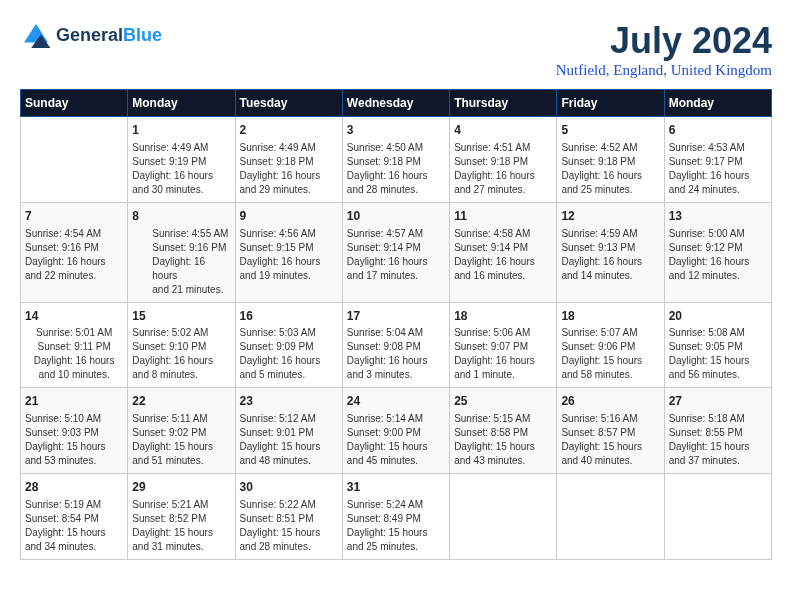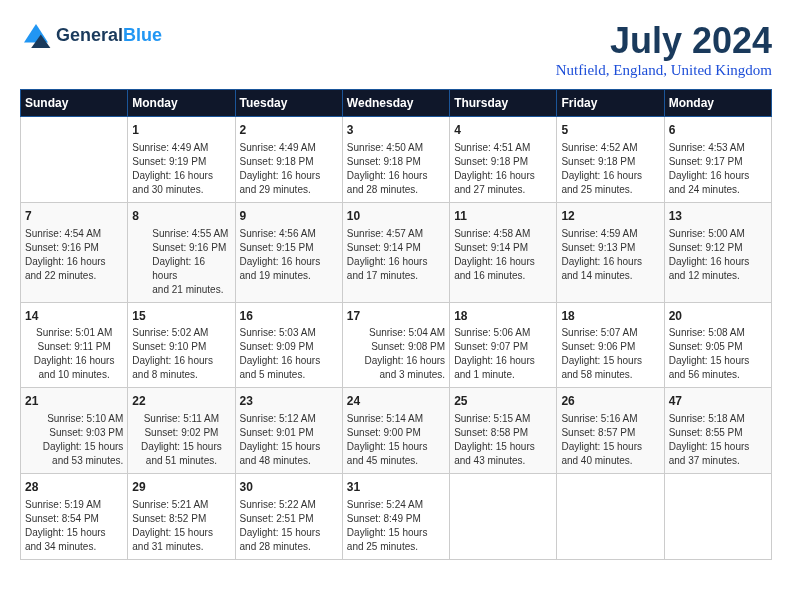--- a/index.html
+++ b/index.html
@@ -233,21 +233,21 @@
         </td>
         <td>
           <span class="day-number">16</span>
           <div class="day-info" style="white-space: pre-line;">Sunrise: 5:03 AM
 Sunset: 9:09 PM
 Daylight: 16 hours
 and 5 minutes.</div>
         </td>
         <td>
           <span class="day-number">17</span>
-          <div class="day-info" style="white-space: pre-line; text-align: right;">Sunrise: 5:04 AM
+          <div class="day-info" style="white-space: pre-line;">Sunrise: 5:04 AM
 Sunset: 9:08 PM
 Daylight: 16 hours
 and 3 minutes.</div>
         </td>
         <td>
           <span class="day-number">18</span>
           <div class="day-info" style="white-space: pre-line;">Sunrise: 5:06 AM
 Sunset: 9:07 PM
 Daylight: 16 hours
 and 1 minute.</div>
@@ -263,28 +263,28 @@
           <span class="day-number">20</span>
           <div class="day-info" style="white-space: pre-line;">Sunrise: 5:08 AM
 Sunset: 9:05 PM
 Daylight: 15 hours
 and 56 minutes.</div>
         </td>
       </tr>
       <tr>
         <td>
           <span class="day-number">21</span>
-          <div class="day-info" style="white-space: pre-line; text-align: right;">Sunrise: 5:10 AM
+          <div class="day-info" style="white-space: pre-line;">Sunrise: 5:10 AM
 Sunset: 9:03 PM
 Daylight: 15 hours
 and 53 minutes.</div>
         </td>
         <td>
           <span class="day-number">22</span>
-          <div class="day-info" style="white-space: pre-line; text-align: center;">Sunrise: 5:11 AM
+          <div class="day-info" style="white-space: pre-line;">Sunrise: 5:11 AM
 Sunset: 9:02 PM
 Daylight: 15 hours
 and 51 minutes.</div>
         </td>
         <td>
           <span class="day-number">23</span>
           <div class="day-info" style="white-space: pre-line;">Sunrise: 5:12 AM
 Sunset: 9:01 PM
 Daylight: 15 hours
 and 48 minutes.</div>
@@ -304,21 +304,21 @@
 and 43 minutes.</div>
         </td>
         <td>
           <span class="day-number">26</span>
           <div class="day-info" style="white-space: pre-line;">Sunrise: 5:16 AM
 Sunset: 8:57 PM
 Daylight: 15 hours
 and 40 minutes.</div>
         </td>
         <td>
-          <span class="day-number">47</span>
+          <span class="day-number">27</span>
           <div class="day-info" style="white-space: pre-line;">Sunrise: 5:18 AM
 Sunset: 8:55 PM
 Daylight: 15 hours
 and 37 minutes.</div>
         </td>
       </tr>
       <tr>
         <td>
           <span class="day-number">28</span>
           <div class="day-info" style="white-space: pre-line;">Sunrise: 5:19 AM
@@ -329,21 +329,21 @@
         <td>
           <span class="day-number">29</span>
           <div class="day-info" style="white-space: pre-line;">Sunrise: 5:21 AM
 Sunset: 8:52 PM
 Daylight: 15 hours
 and 31 minutes.</div>
         </td>
         <td>
           <span class="day-number">30</span>
           <div class="day-info" style="white-space: pre-line;">Sunrise: 5:22 AM
-Sunset: 2:51 PM
+Sunset: 8:51 PM
 Daylight: 15 hours
 and 28 minutes.</div>
         </td>
         <td>
           <span class="day-number">31</span>
           <div class="day-info" style="white-space: pre-line;">Sunrise: 5:24 AM
 Sunset: 8:49 PM
 Daylight: 15 hours
 and 25 minutes.</div>
         </td>

